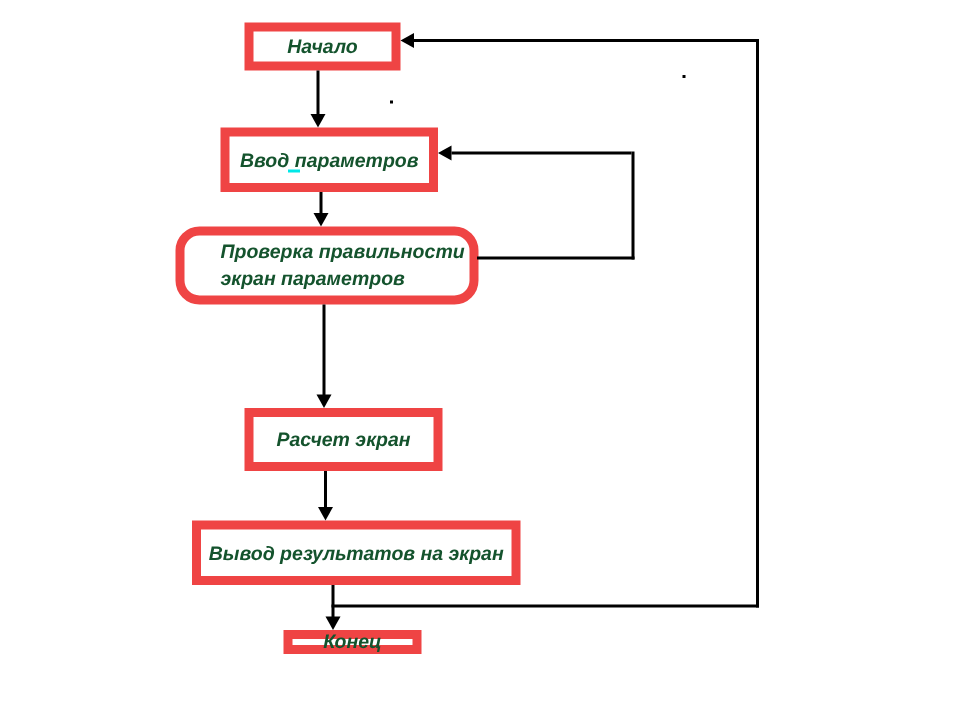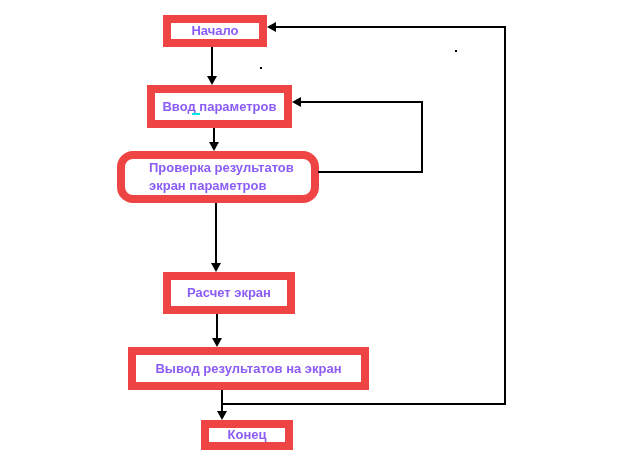--- a/index.html
+++ b/index.html
@@ -7,30 +7,31 @@
     position: relative;
     width: 640px;
     height: 470px;
     background: #ffffff;
     overflow: hidden;
     font-family: "Liberation Sans", sans-serif;
   }
   .node {
     position: absolute;
     box-sizing: border-box;
-    border: 8px solid #ef4444;
+    border: 6px solid #ef4444;
     background: #ffffff;
-    color: #8b5cf6;
+    color: #14532d;
     display: flex;
     align-items: center;
     justify-content: center;
     font-weight: bold;
     font-size: 13px;
     line-height: 16px;
     white-space: nowrap;
+    font-style: italic;
   }
   .node.rounded {
     border-radius: 16px;
     justify-content: flex-start;
     padding-left: 24px;
     text-align: left;
     line-height: 18px;
     white-space: normal;
   }
   .hline, .vline {
@@ -70,34 +71,34 @@
   <div class="node" style="left:163px;top:15px;width:104px;height:32px;">
     <span>Начало</span>
   </div>
 
   <div class="node" style="left:147px;top:85px;width:145px;height:43px;">
     <span>Ввод параметров</span>
   </div>
 
   <div class="node rounded" style="left:117px;top:151px;width:202px;height:52px;">
     <span>
-      <span>Проверка результатов</span><br>
+      <span>Проверка правильности</span><br>
       <span>экран параметров</span>
     </span>
   </div>
 
   <div class="node" style="left:163px;top:272px;width:132px;height:42px;">
     <span>Расчет экран</span>
   </div>
 
-  <div class="node" style="left:128px;top:347px;width:241px;height:43px;">
+  <div class="node" style="left:128px;top:347px;width:219px;height:43px;">
     <span>Вывод результатов на экран</span>
   </div>
 
-  <div class="node" style="left:201px;top:420px;width:92px;height:30px;">
+  <div class="node" style="left:189px;top:420px;width:92px;height:16px;">
     <span>Конец</span>
   </div>
 
   <div class="vline" style="left:211px;top:47px;width:2px;height:30px;"></div>
   <div class="arrow-down" style="left:207px;top:76px;"></div>
 
   <div class="vline" style="left:213px;top:128px;width:2px;height:15px;"></div>
   <div class="arrow-down" style="left:209px;top:142px;"></div>
 
   <div class="vline" style="left:215px;top:203px;width:2px;height:61px;"></div>

